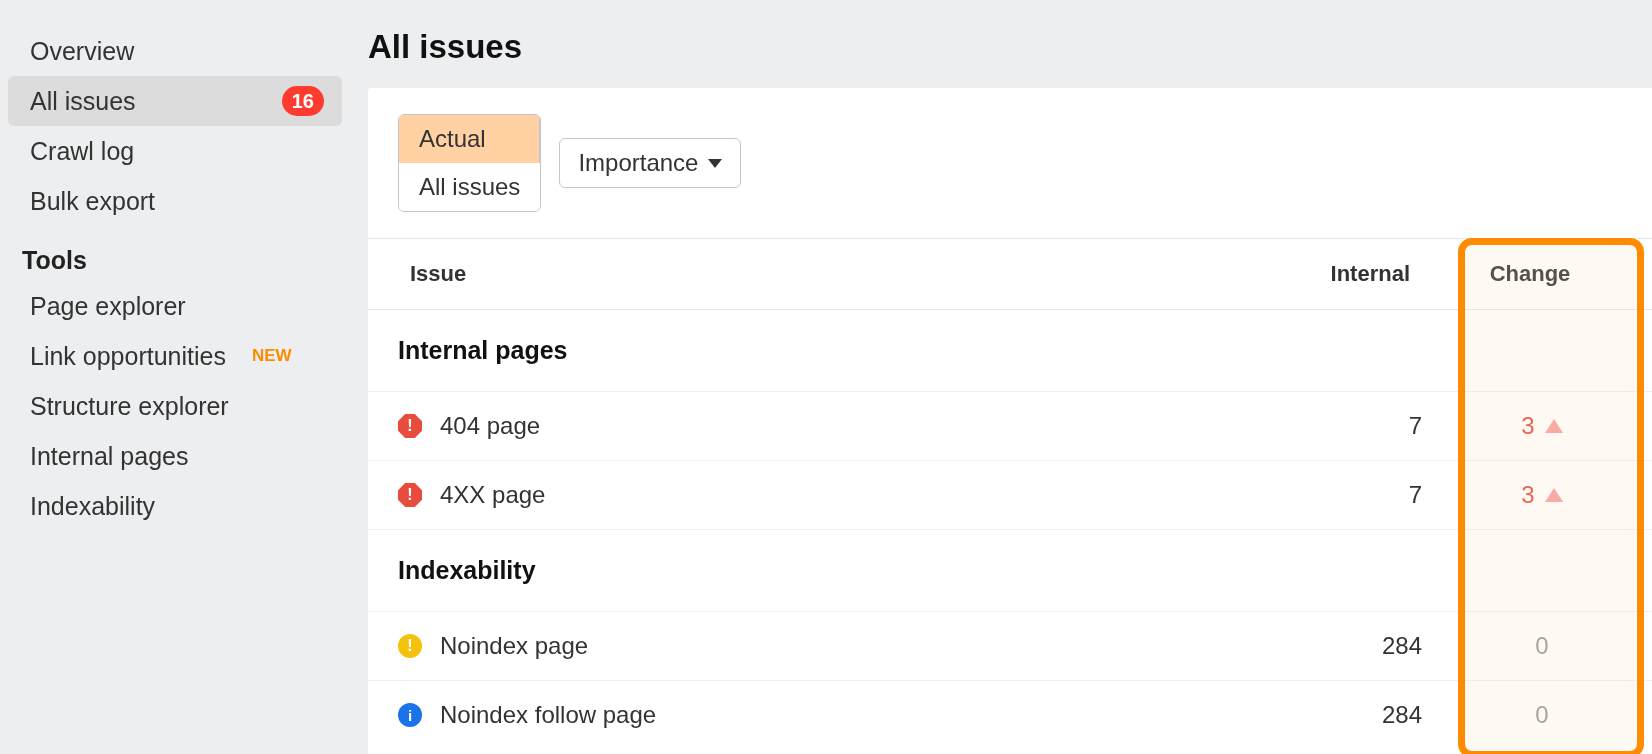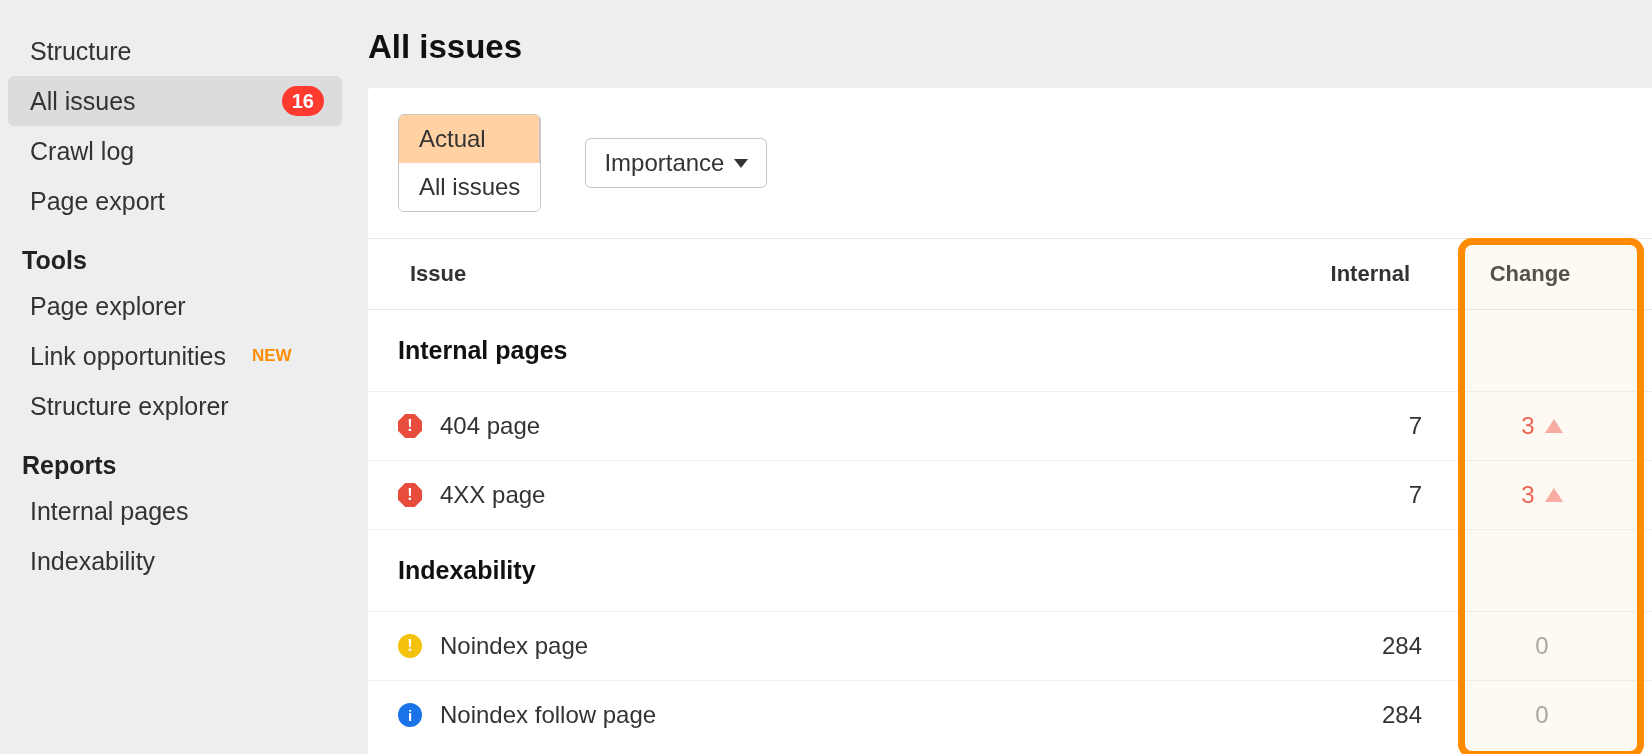--- a/index.html
+++ b/index.html
@@ -120,21 +120,20 @@
     display: inline-flex;
     align-items: center;
     gap: 10px;
     border: 1.5px solid #c6c6c6;
     border-radius: 6px;
     padding: 10px 18px;
     font-size: 24px;
     color: #333;
     cursor: pointer;
     background: #fff;
-    margin-left: 26px;
   }
   .caret-down {
     width: 0; height: 0;
     border-left: 7px solid transparent;
     border-right: 7px solid transparent;
     border-top: 9px solid #333;
   }
 
   
   .table-wrap { position: relative; }
@@ -237,48 +236,47 @@
   }
 </style>
 </head>
 <body>
 
 <div class="layout">
 
   <nav class="sidebar">
 
     <div class="sidebar-item">
-      <span>Structure</span>
+      <span>Overview</span>
     </div>
     <div class="sidebar-item active">
       <span>All issues</span>
       <span class="badge">16</span>
     </div>
     <div class="sidebar-item">
       <span>Crawl log</span>
     </div>
     <div class="sidebar-item">
-      <span>Page export</span>
+      <span>Bulk export</span>
     </div>
 
     <div class="sidebar-section-header">Tools</div>
     <div class="sidebar-item">
       <span>Page explorer</span>
     </div>
     <div class="sidebar-item">
       <span class="label-wrap">
         <span>Link opportunities</span>
         <span class="new-tag">NEW</span>
       </span>
     </div>
     <div class="sidebar-item">
       <span>Structure explorer</span>
     </div>
 
-    <div class="sidebar-section-header">Reports</div>
     <div class="sidebar-item">
       <span>Internal pages</span>
     </div>
     <div class="sidebar-item">
       <span>Indexability</span>
     </div>
   </nav>
 
   <main class="main">
     <h1 class="page-title">All issues</h1>

